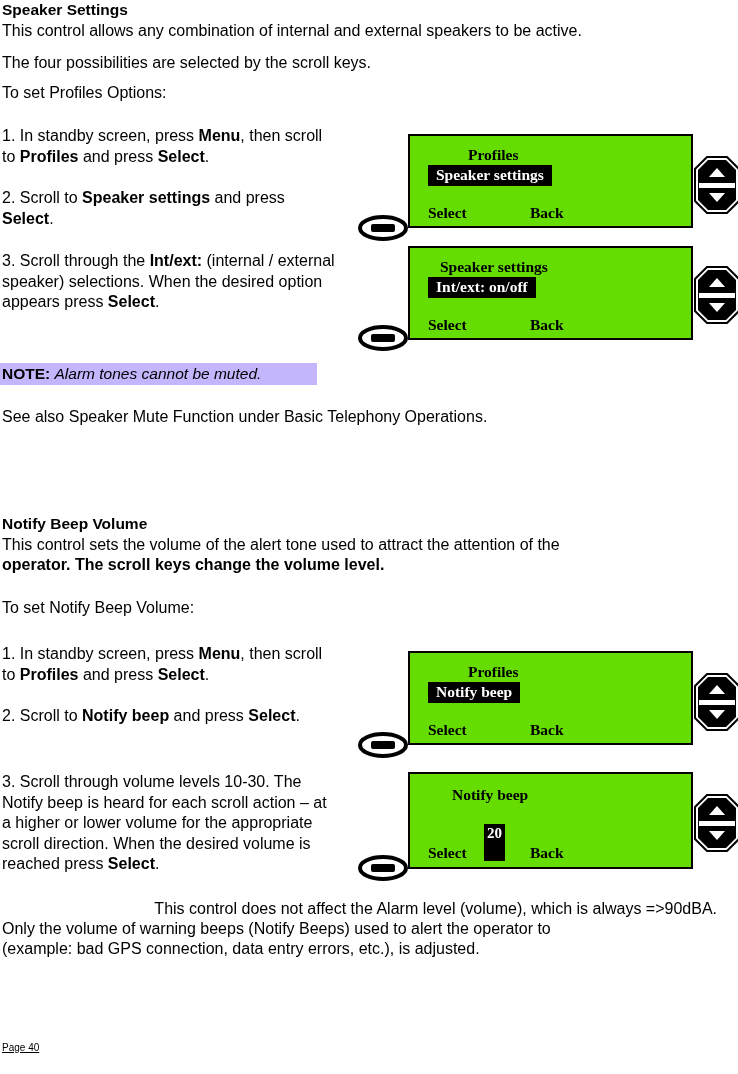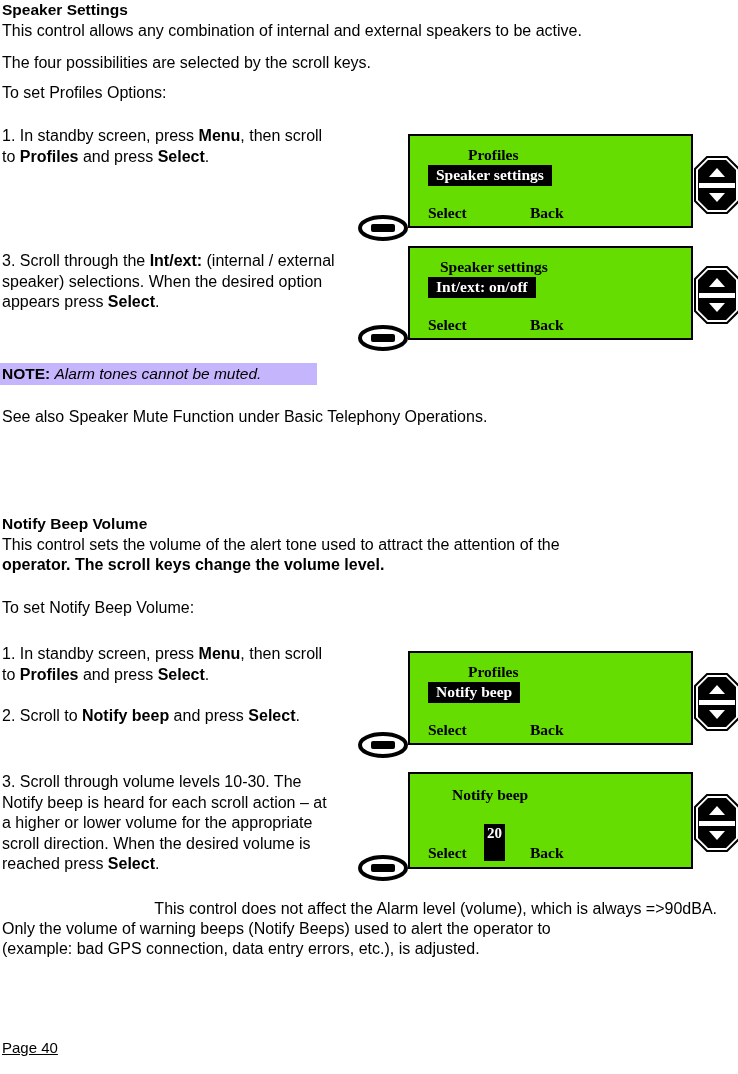--- a/index.html
+++ b/index.html
@@ -42,21 +42,21 @@
   .note-band {
     position: absolute;
     background: #c4b5fd;
     padding: 1px 2px 2px 2px;
     font-size: 15.5px;
     line-height: 19px;
   }
 
   .pagenum {
     position: absolute;
-    font-size: 15px;
+    font-size: 10px;
     line-height: 15px;
     text-decoration: underline;
   }
 
   
   .lcd {
     position: absolute;
     background: #66dd00;
     border: 2px solid #000;
     box-sizing: border-box;
@@ -116,20 +116,22 @@
 
   <div class="txt" style="left:2px; top:21px; width:700px;">This control allows any combination of internal and external speakers to be active.</div>
 
   <div class="txt" style="left:2px; top:41px; width:700px;margin-top:12px;">The four possibilities are selected by the scroll keys.</div>
 
   <div class="txt" style="left:2px; top:83px; width:400px;">To set Profiles Options:</div>
 
   <div class="txt" style="left:2px; top:126px; width:396px;">1. In standby screen, press <b>Menu</b>, then scroll
 to <b>Profiles</b> and press <b>Select</b>.</div>
 
+  <div class="txt" style="left:2px; top:188px; width:396px;">2. Scroll to <b>Speaker settings</b> and press
+<b>Select</b>.</div>
 
   <div class="txt" style="left:2px; top:251px; width:396px;">3. Scroll through the <b>Int/ext:</b> (internal / external
 speaker) selections. When the desired option
 appears press <b>Select</b>.</div>
 
   <div class="note-band" style="left:0px; top:363px; width:313px;">
     <span class="b">NOTE:</span><span> </span><span class="i">Alarm tones cannot be muted.</span>
   </div>
 
   <div class="txt" style="left:2px; top:407px; width:700px;">See also Speaker Mute Function under Basic Telephony Operations.</div>

